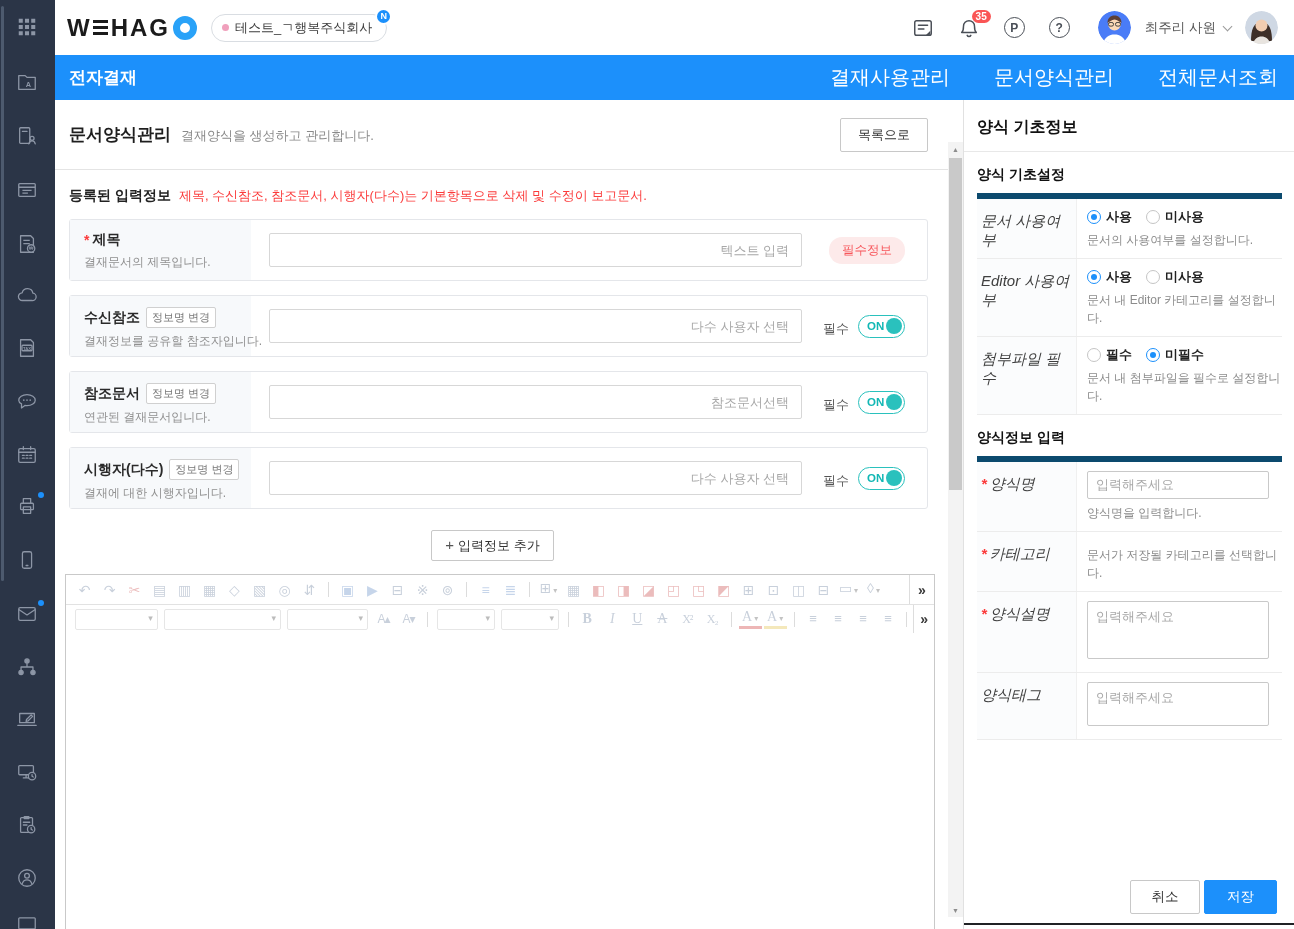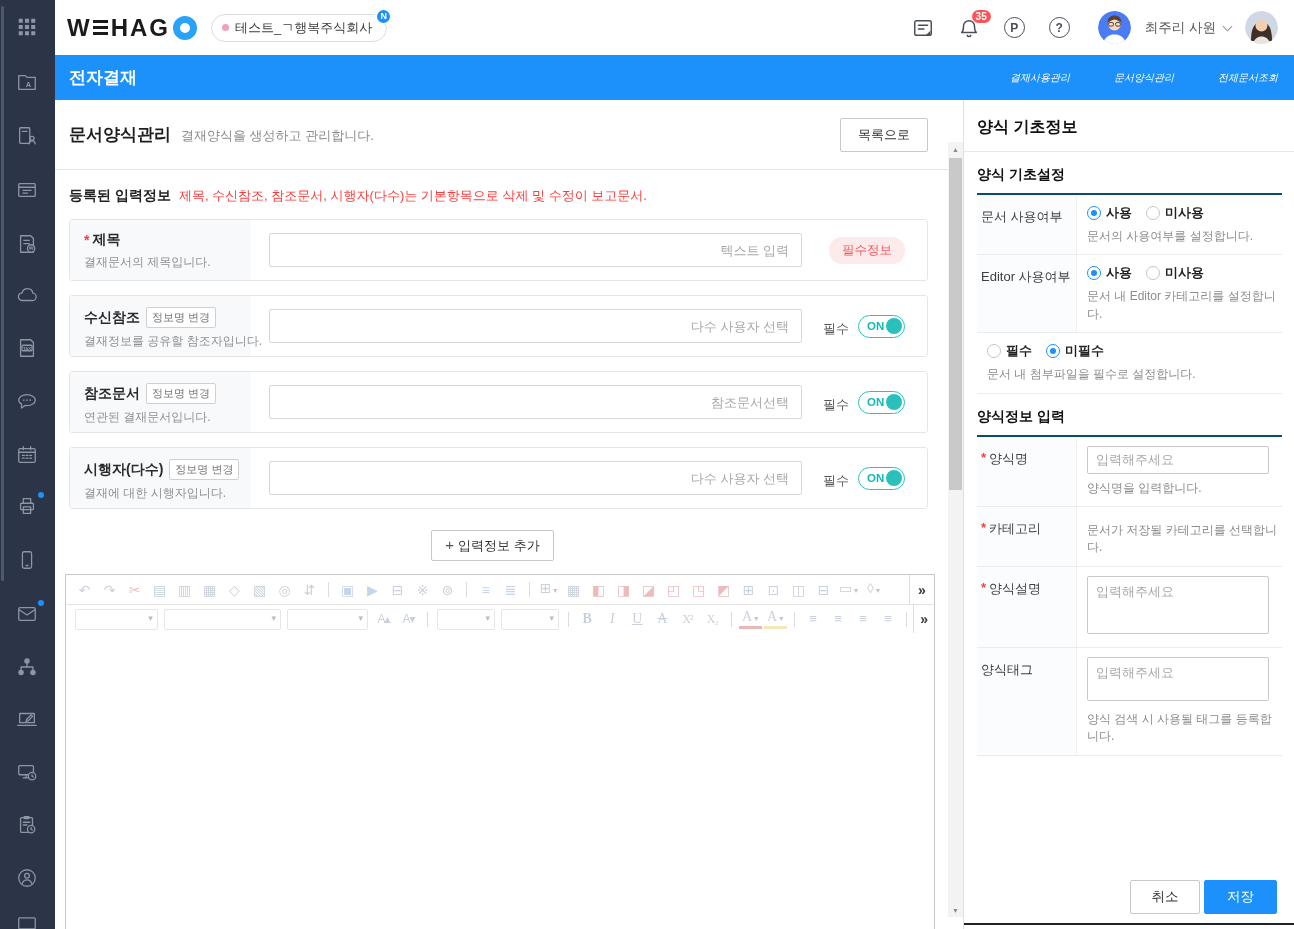--- a/index.html
+++ b/index.html
@@ -31,21 +31,21 @@
   .circle-ico{width:21px;height:21px;border:1.6px solid #4a4f57;border-radius:50%;font-size:12px;font-weight:bold;color:#4a4f57;display:flex;align-items:center;justify-content:center;margin-left:24px;}
   .avatar{width:33px;height:33px;border-radius:50%;overflow:hidden;margin-left:28px;}
   .uname{font-size:13.5px;color:#555;margin-left:14px;white-space:nowrap;}
   .chev{width:7px;height:7px;border-right:1.5px solid #9a9a9a;border-bottom:1.5px solid #9a9a9a;transform:rotate(45deg);margin:-3px 0 0 8px;}
   .avatar2{margin-left:14px;}
 
   
   .appbar{position:absolute;left:55px;top:55px;width:1239px;height:45px;background:#1c90fb;display:flex;align-items:center;color:#fff;}
   .appbar-title{font-size:17px;font-weight:bold;margin-left:14px;}
   .appbar-menus{margin-left:auto;display:flex;gap:44px;margin-right:16px;}
-  .appbar-menus span{font-size:10px;cursor:pointer;font-style:italic;}
+  .appbar-menus span{font-size:20px;cursor:pointer;}
 
   
   .main{position:absolute;left:55px;top:100px;width:893px;height:829px;background:#fff;}
   .page-head{height:70px;display:flex;align-items:center;padding:0 20px 0 14px;border-bottom:1px solid #e4e4e4;}
   .page-title{font-size:17px;font-weight:bold;color:#1e1e1e;}
   .page-sub{font-size:13px;color:#8a8a8a;margin-left:10px;margin-top:2px;}
   .list-btn{margin-left:auto;background:#fff;border:1px solid #c8c8c8;border-radius:2px;padding:7px 17px;font-size:13px;color:#333;cursor:pointer;}
   .info-head{margin:17px 20px 0 14px;display:flex;align-items:baseline;}
   .info-title{font-size:14px;font-weight:bold;color:#222;}
   .info-notice{font-size:13px;color:#fb3b3b;margin-left:8px;}
@@ -98,23 +98,23 @@
 
   
   .panel{position:absolute;left:963px;top:100px;width:331px;height:829px;background:#fff;border-left:1px solid #e1e1e1;}
   .panel-title{font-size:16px;font-weight:bold;color:#111;padding:17px 0 13px 13px;border-bottom:1px solid #e8e8e8;}
   .ptabs{position:relative;display:flex;align-items:center;height:33px;border-bottom:1px solid #dcdcdc;padding-left:25px;}
   .ptab{font-size:14px;cursor:pointer;}
   .ptab.active{color:#1c90fb;font-weight:bold;}
   .ptab.idle{color:#666;}
   .ptab-sep{width:1px;height:13px;background:#ddd;margin:0 23px;}
   .ptab-underline{position:absolute;left:12px;bottom:-1px;width:80px;height:2px;background:#1c90fb;}
-  .psec{font-size:14px;font-weight:bold;color:#111;margin:14px 12px 0 13px;padding-bottom:9px;border-bottom:2px solid #0c4a6e;}
+  .psec{font-size:14px;font-weight:bold;color:#111;margin:14px 12px 0 13px;padding-bottom:9px;border-bottom:6px solid #0c4a6e;}
   .prow{display:flex;border-bottom:1px solid #ececec;margin:0 12px 0 13px;}
-  .prow-label{width:100px;background:#fbfcfd;border-right:1px solid #f0f0f0;font-size:13px;color:#404040;padding:13px 4px 0 4px;display:flex;align-items:flex-start;}
+  .prow-label{width:100px;background:#fbfcfd;border-right:1px solid #f0f0f0;font-size:15px;color:#404040;padding:13px 4px 0 4px;display:flex;align-items:flex-start;font-style:italic;}
   .prow-body{flex:1;padding:9px 0 9px 10px;}
   .radio-line{display:flex;align-items:center;}
   .radio{width:14px;height:14px;border-radius:50%;border:1px solid #c5c5c5;background:#fff;position:relative;cursor:pointer;}
   .radio.checked{border-color:#1c90fb;}
   .radio.checked::after{content:"";position:absolute;left:3px;top:3px;width:6px;height:6px;border-radius:50%;background:#1c90fb;}
   .rtext{font-size:13px;font-weight:bold;color:#222;margin:0 14px 0 5px;}
   .pdesc{font-size:12px;color:#8c8c8c;margin-top:6px;line-height:1.45;}
   .pfield-in{width:182px;height:28px;border:1px solid #c9c9c9;border-radius:2px;padding:0 8px;font-size:13px;font-family:inherit;color:#333;}
   .pfield-in::placeholder,.pfield-ta::placeholder{color:#a8a8a8;}
   .psel{position:relative;width:182px;height:28px;border:1px solid #c9c9c9;border-radius:2px;display:flex;align-items:center;padding:0 8px;font-size:13px;color:#333;cursor:pointer;}
@@ -524,20 +524,21 @@
           <span class="radio checked"></span>
             <span class="rtext">사용</span>
           <span class="radio"></span>
             <span class="rtext">미사용</span>
         </div>
         <div class="pdesc">문서 내 Editor 카테고리를 설정합니다.</div>
       </div>
     </div>
 
     <div class="prow">
+      <div class="prow-label">첨부파일 필수</div>
       <div class="prow-body">
         <div class="radio-line">
           <span class="radio"></span>
             <span class="rtext">필수</span>
           <span class="radio checked"></span>
             <span class="rtext">미필수</span>
         </div>
         <div class="pdesc">문서 내 첨부파일을 필수로 설정합니다.</div>
       </div>
     </div>
@@ -574,21 +575,20 @@
         <textarea class="pfield-ta ta-big" placeholder="입력해주세요" style=""></textarea>
       </div>
     </div>
 
     <div class="prow">
       <div class="prow-label">
           <span>양식태그</span>
         </div>
       <div class="prow-body">
         <textarea class="pfield-ta ta-small" placeholder="입력해주세요" style=""></textarea>
-        <div class="pdesc">양식 검색 시 사용될 태그를 등록합니다.</div>
       </div>
     </div>
 
     <div class="panel-footer">
       <button class="btn-cancel">취소</button>
       <button class="btn-save">저장</button>
     </div>
     <div class="panel-bottomline"></div>
   </aside>
 

